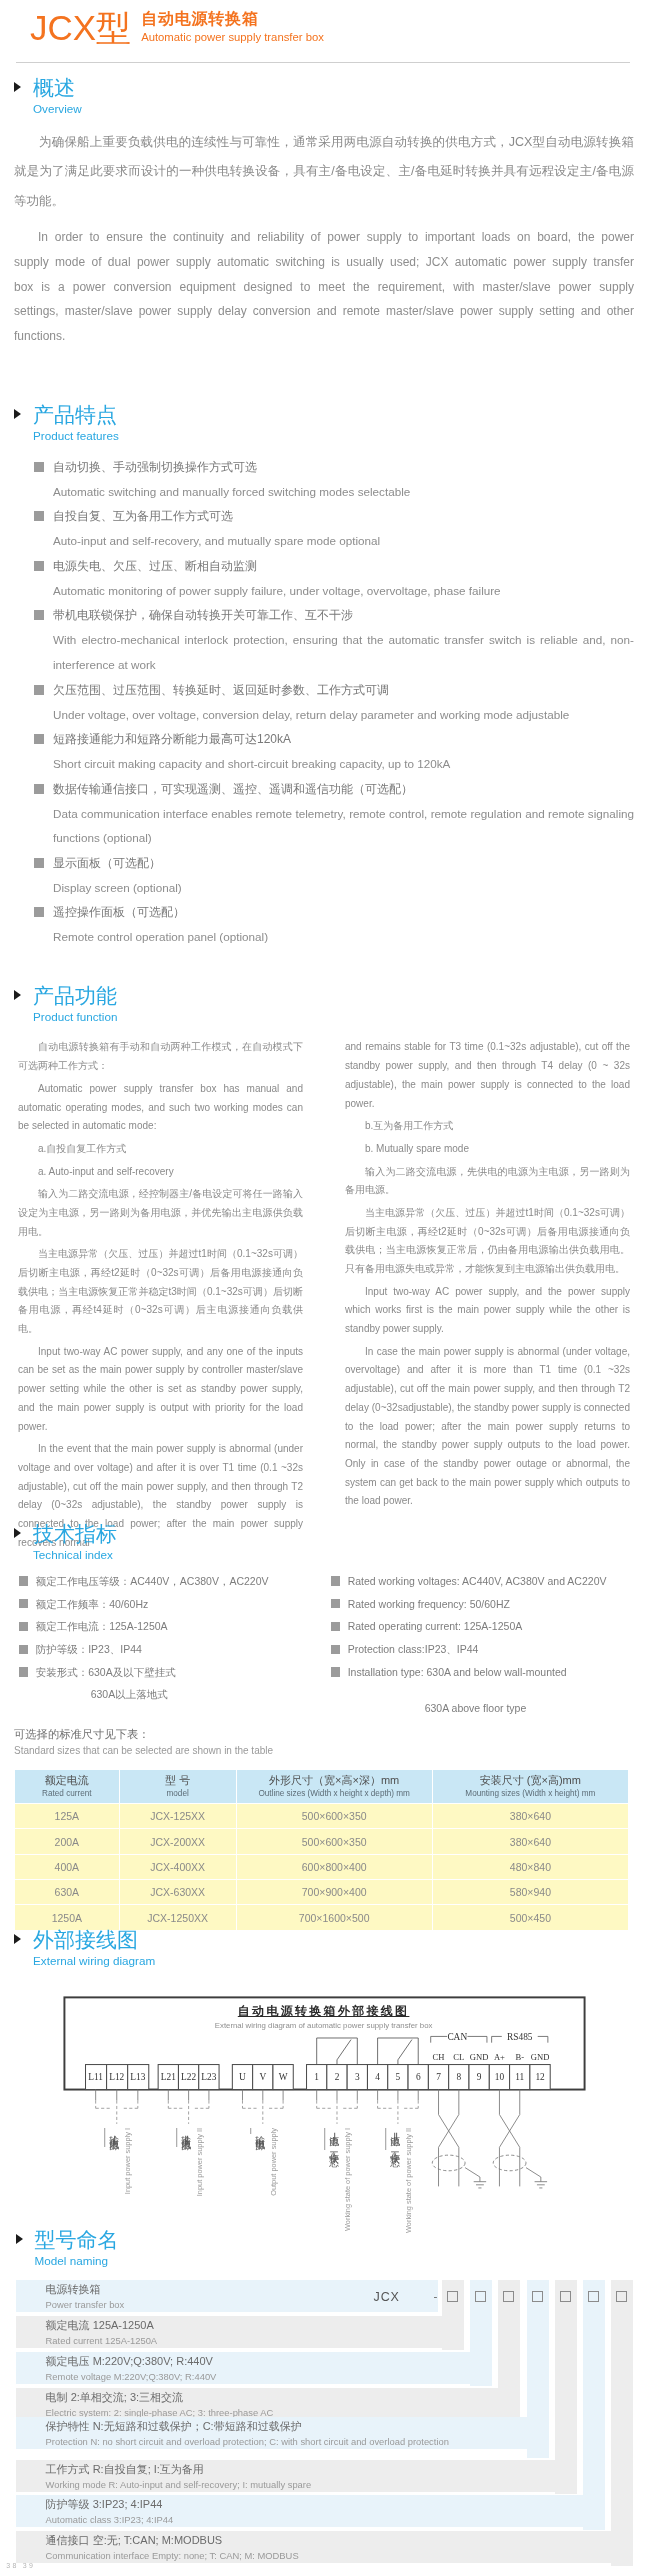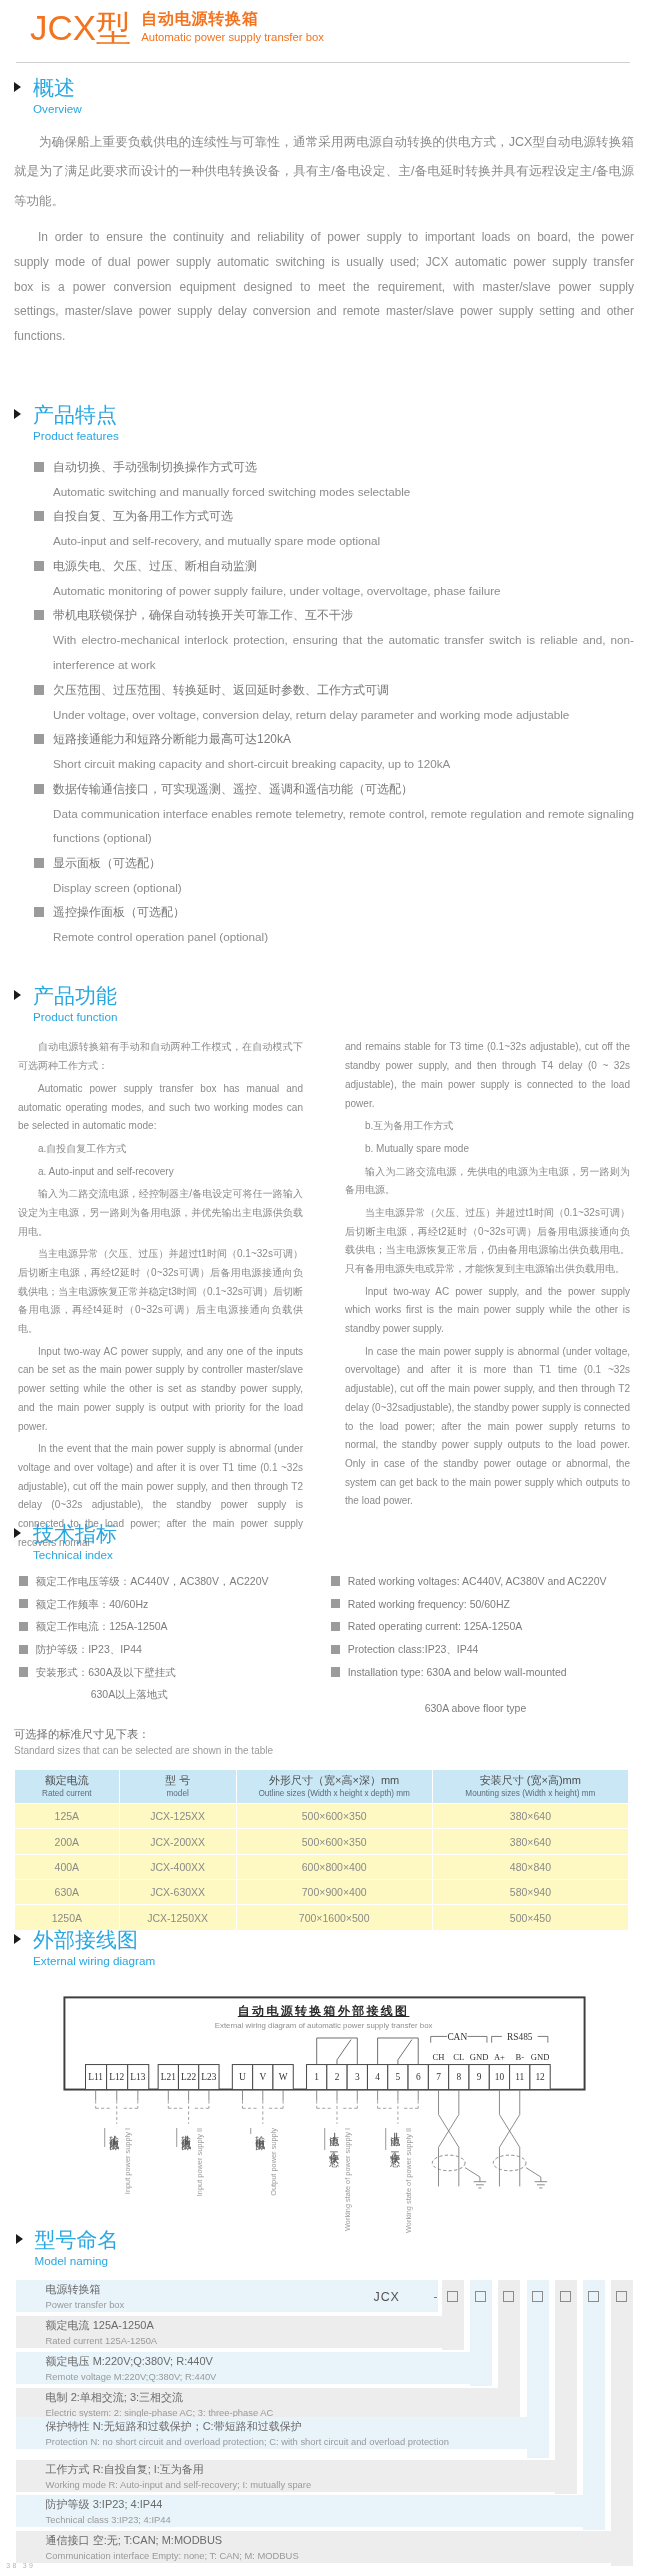--- a/index.html
+++ b/index.html
@@ -432,21 +432,21 @@
       <div class="nrow c-blue" style="top:137px; width:532px;">
         <div class="nrow-zh">保护特性  N:无短路和过载保护；C:带短路和过载保护</div>
         <div class="nrow-en">Protection  N: no short circuit and overload protection; C: with short circuit and overload protection</div>
       </div>
       <div class="nrow c-gray" style="top:180px; width:560px;">
         <div class="nrow-zh">工作方式  R:自投自复; I:互为备用</div>
         <div class="nrow-en">Working mode  R: Auto-input and self-recovery; I: mutually spare</div>
       </div>
       <div class="nrow c-blue" style="top:215px; width:589px;">
         <div class="nrow-zh">防护等级  3:IP23; 4:IP44</div>
-        <div class="nrow-en">Technical class  3:IP23; 4:IP44</div>
+        <div class="nrow-en">Automatic class  3:IP23; 4:IP44</div>
       </div>
       <div class="nrow c-gray" style="top:251px; width:617px;">
         <div class="nrow-zh">通信接口  空:无; T:CAN; M:MODBUS</div>
         <div class="nrow-en">Communication interface  Empty: none; T: CAN; M: MODBUS</div>
       </div>
       <div class="njcx">JCX</div>
       <div class="ndash">-</div>
     </div>
   </div>
 

